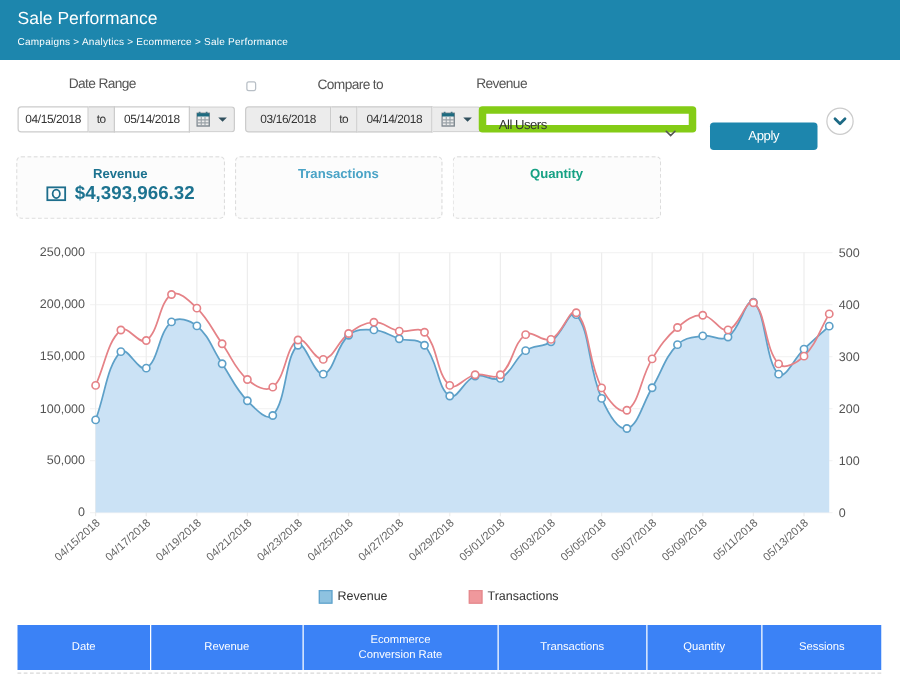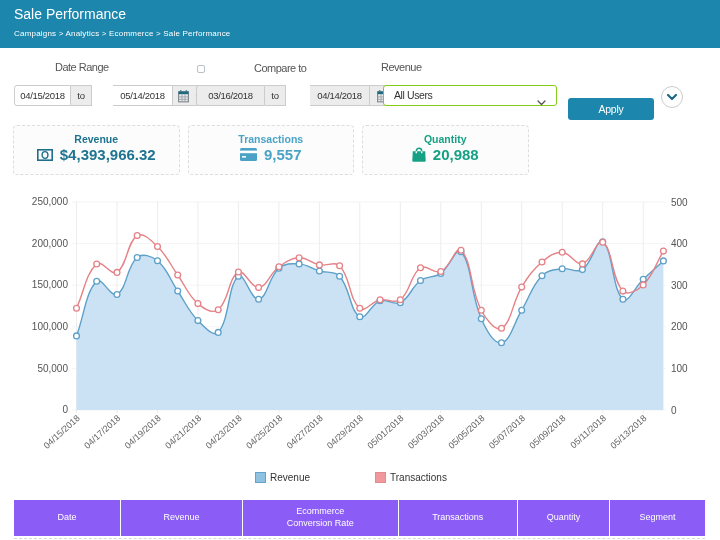--- a/index.html
+++ b/index.html
@@ -9,61 +9,61 @@
 .lbl { position:absolute; font-size:11px; letter-spacing:-0.5px; color:#555; }
 .grp { position:absolute; top:85px; height:21px; display:flex; font-size:9.5px; letter-spacing:-0.3px; color:#333; }
 .grp > div { border:1px solid #ccc; height:21px; line-height:19px; text-align:center; }
 .grp > div + div { border-left:none;text-align:center; }
 .inp { background:#fff; }
 .addon { background:#ececec; }
 .dis .inp { background:#ececec; }
 .cal { width:36px; border-radius:0 3px 3px 0; }
 .cal2 { width:39px; border-radius:0 3px 3px 0; }
 .cb { position:absolute; left:197px; top:65px; width:8px; height:8px; border:1px solid #b8bfc6; border-radius:2px; background:#fff; }
-.sel { position:absolute; left:383px; top:85px; width:174px; height:21px; border:1px solid #84cc16; border-radius:3px; background:#fff; font-size:10.5px; letter-spacing:-0.4px; color:#333; line-height:19px; padding-left:10px; }
+.sel { position:absolute; left:383px; top:85px; width:174px; height:21px; border:6px solid #84cc16; border-radius:3px; background:#fff; font-size:10.5px; letter-spacing:-0.4px; color:#333; line-height:19px; padding-left:10px; }
 .sel .chev { position:absolute; right:10px; top:7px; }
 .apply { position:absolute; left:568px; top:98px; width:86px; height:22px; background:#1d86ad; border-radius:3px; color:#fff; font-size:10.5px; letter-spacing:-0.3px; text-align:center; line-height:22px; }
 .circbtn { position:absolute; left:661px; top:86px; width:22px; height:22px; border:1px solid #ccc; border-radius:50%; background:#fff; }
 .cards { position:absolute; left:13px; top:125px; width:694px; height:50px; display:flex; gap:8px; }
 .card { width:166.5px; height:50px; border:1px dashed #ddd; border-radius:4px; background:#fcfcfc; text-align:center; padding-top:7px; }
 .card .t { font-size:10.5px; font-weight:700; }
 .card .v { font-size:15px; font-weight:700; margin-top:1px; display:flex; align-items:center; justify-content:center; gap:7px; }
 .c1 { color:#1d7390; } .c2 { color:#2489ad; } .c3 { color:#4aa3c6; } .c4 { color:#16a184; }
 .legend { position:absolute; top:471px; left:0; width:720px; height:14px; font-size:10px; color:#333; }
 .legend .sq { position:absolute; width:11px; height:11px; top:1px; }
-.thead { position:absolute; left:14px; top:500px; width:691px; height:36px; background:#8b5cf6; display:flex; color:#fff; font-size:9px; }
+.thead { position:absolute; left:14px; top:500px; width:691px; height:36px; background:#3b82f6; display:flex; color:#fff; font-size:9px; }
 .thead div { display:flex; align-items:center; justify-content:center; text-align:center; border-right:1px solid #fff; line-height:1.3; }
 .thead div:last-child { border-right:none; }
 </style></head>
 <body>
 <div class="banner">
   <h1>Sale Performance</h1>
   <div class="crumb">Campaigns &gt; Analytics &gt; Ecommerce &gt; Sale Performance</div>
 </div>
 
 <div class="lbl" style="left:14px; top:61px;padding-left:41px;">Date Range</div>
 <div class="grp" style="left:14px;">
   <div class="inp" style="width:57px; border-radius:3px 0 0 3px;">04/15/2018</div>
   <div class="addon" style="width:21px;">to</div>
-  <div class="inp" style="width:60px;margin-left:21px;">05/14/2018</div>
+  <div class="inp" style="width:60px;">05/14/2018</div>
   <div class="addon cal"><svg width="25" height="13" viewBox="0 0 25 13" style="vertical-align:middle">
         <path d="M2.7 0.3v2.2M8.3 0.3v2.2" stroke="#1d6b80" stroke-width="1.4"></path>
         <rect x="0.6" y="1.6" width="9.8" height="10.2" fill="none" stroke="#7b858d" stroke-width="1.1"></rect>
         <rect x="0.6" y="1.6" width="9.8" height="2.6" fill="#1d6b80" stroke="none"></rect>
         <path d="M0.8 6.9h9.4M0.8 9.3h9.4M4 4.4v7.4M7 4.4v7.4" stroke="#9aa2a8" stroke-width="0.9" fill="none"></path>
         <path d="M17.6 5l6.9 0 -3.45 3.4z" fill="#31505e"></path>
       </svg></div>
 </div>
 
 <div class="cb"></div>
 <div class="lbl" style="left:210px; top:62px;margin-left:44px;">Compare to</div>
 <div class="grp dis" style="left:196px;">
   <div class="inp" style="width:69px; border-radius:3px 0 0 3px;">03/16/2018</div>
   <div class="addon" style="width:21px;">to</div>
-  <div class="inp" style="width:60px;margin-left:24px;">04/14/2018</div>
+  <div class="inp" style="width:60px;">04/14/2018</div>
   <div class="addon cal2"><svg width="25" height="13" viewBox="0 0 25 13" style="vertical-align:middle">
         <path d="M2.7 0.3v2.2M8.3 0.3v2.2" stroke="#1d6b80" stroke-width="1.4"></path>
         <rect x="0.6" y="1.6" width="9.8" height="10.2" fill="none" stroke="#7b858d" stroke-width="1.1"></rect>
         <rect x="0.6" y="1.6" width="9.8" height="2.6" fill="#1d6b80" stroke="none"></rect>
         <path d="M0.8 6.9h9.4M0.8 9.3h9.4M4 4.4v7.4M7 4.4v7.4" stroke="#9aa2a8" stroke-width="0.9" fill="none"></path>
         <path d="M17.6 5l6.9 0 -3.45 3.4z" fill="#31505e"></path>
       </svg></div>
 </div>
 
 <div class="lbl" style="left:381px; top:61px;">Revenue</div>
@@ -78,33 +78,23 @@
 <div class="cards">
   <div class="card c1">
       <div class="t">Revenue</div>
       <div class="v"><svg width="16" height="12" viewBox="0 0 16 12">
           <rect x="0.8" y="0.8" width="14.4" height="10.4" fill="none" stroke="#1e6e8c" stroke-width="1.6"></rect>
           <ellipse cx="8" cy="6" rx="2.9" ry="3.4" fill="none" stroke="#1e6e8c" stroke-width="1.4"></ellipse>
         </svg>$4,393,966.32</div>
     </div>
   <div class="card c3">
       <div class="t">Transactions</div>
-      <div class="v"><svg width="17" height="13" viewBox="0 0 17 13">
-          <rect x="0" y="0" width="17" height="13" rx="1.5" fill="#4aa3c6"></rect>
-          <rect x="0" y="2.6" width="17" height="2.6" fill="#fff"></rect>
-          <rect x="2" y="8" width="4" height="1.6" fill="#fff"></rect>
-        </svg>9,557</div>
     </div>
   <div class="card c4">
       <div class="t">Quantity</div>
-      <div class="v"><svg width="14" height="15" viewBox="0 0 14 15">
-          <path d="M4.3 6.2V3.9a2.7 2.7 0 015.4 0v2.3" fill="none" stroke="#16a184" stroke-width="1.5"></path>
-          <path d="M0.8 4.3h12.4l0.5 9.5a1 1 0 01-1 1H1.3a1 1 0 01-1-1z" fill="#16a184"></path>
-          <path d="M4.3 4.3v1.9M9.7 4.3v1.9" stroke="#fff" stroke-width="1.5" fill="none"></path>
-        </svg>20,988</div>
     </div>
 </div>
 
 <svg width="720" height="300" viewBox="0 0 720 300" style="position:absolute;left:0;top:190px;">
 <g stroke="#f4f4f4" stroke-width="1">
       <line x1="72" y1="12.0" x2="666" y2="12.0"></line>
       <line x1="72" y1="53.6" x2="666" y2="53.6"></line>
       <line x1="72" y1="95.2" x2="666" y2="95.2"></line>
       <line x1="72" y1="136.8" x2="666" y2="136.8"></line>
       <line x1="72" y1="178.4" x2="666" y2="178.4"></line>
@@ -233,14 +223,14 @@
   <div class="sq" style="left:375px; background:#f0989c; border:1px solid #e58a8e;"></div>
   <div style="position:absolute; left:390px; top:1px;">Transactions</div>
 </div>
 
 <div class="thead">
   <div style="width:108.5px;">Date</div>
   <div style="width:124px;">Revenue</div>
   <div style="width:158px;">Ecommerce<br>Conversion Rate</div>
   <div style="width:121px;">Transactions</div>
   <div style="width:93.5px;">Quantity</div>
-  <div style="width:96.5px;">Segment</div>
+  <div style="width:96.5px;">Sessions</div>
 </div>
 <div style="position:absolute; left:14px; top:536px; width:691px; height:3px; border-bottom:1px dashed #d8d8d8;"></div>
 </body></html>

